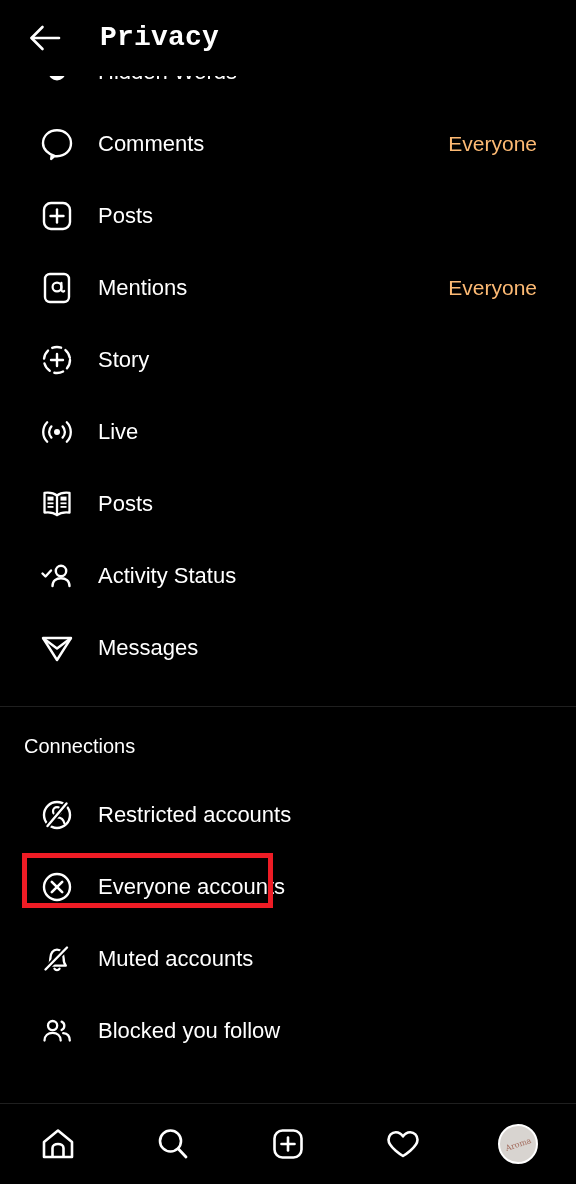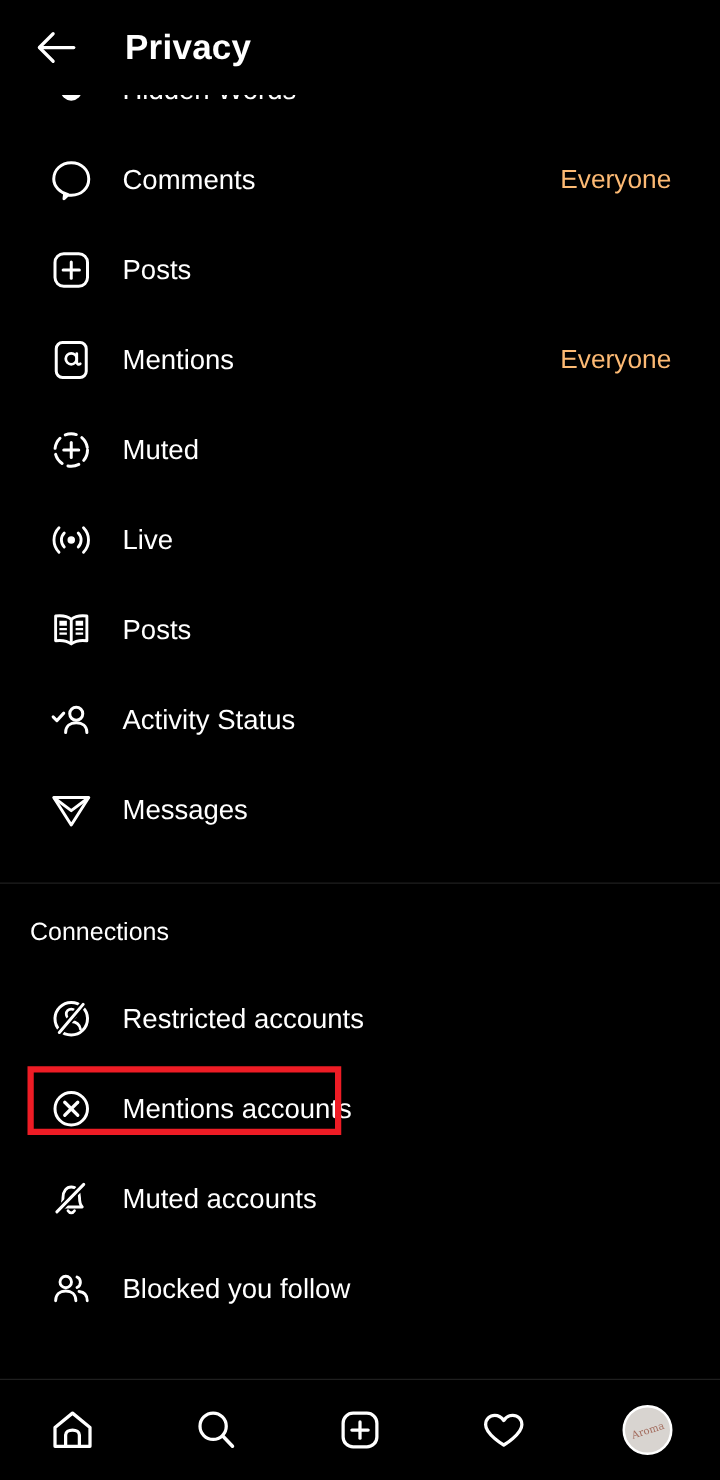--- a/index.html
+++ b/index.html
@@ -19,20 +19,21 @@
   
   .header {
     position: absolute;
     top: 0; left: 0;
     width: 576px;
     height: 76px;
     background: #000000;
     z-index: 20;
     display: flex;
     align-items: center;
+    font-family: Liberation Mono, monospace;
   }
   .back-btn {
     width: 62px;
     height: 60px;
     margin-left: 14px;
     display: flex;
     align-items: center;
     justify-content: center;
   }
   .page-title {
@@ -227,21 +228,21 @@
   </div>
 
   <div class="row">
     <span class="ic">
       <svg width="34" height="34" viewBox="0 0 34 34">
         <circle cx="17" cy="17" r="13" fill="none" stroke="#fff" stroke-width="2.4" stroke-linecap="round" stroke-dasharray="9 5"></circle>
         <line x1="17" y1="11" x2="17" y2="23" stroke="#fff" stroke-width="2.4" stroke-linecap="round"></line>
         <line x1="11" y1="17" x2="23" y2="17" stroke="#fff" stroke-width="2.4" stroke-linecap="round"></line>
       </svg>
     </span>
-    <span class="label">Muted</span>
+    <span class="label">Story</span>
     <span class="value"></span>
   </div>
 
   <div class="row">
     <span class="ic">
       <svg width="34" height="34" viewBox="0 0 34 34">
         <circle cx="17" cy="17" r="3" fill="#fff"></circle>
         <path d="M11.4 11.4 A8 8 0 0 0 11.4 22.6" fill="none" stroke="#fff" stroke-width="2.3" stroke-linecap="round"></path>
         <path d="M22.6 11.4 A8 8 0 0 1 22.6 22.6" fill="none" stroke="#fff" stroke-width="2.3" stroke-linecap="round"></path>
         <path d="M7.2 7.2 A14 14 0 0 0 7.2 26.8" fill="none" stroke="#fff" stroke-width="2.3" stroke-linecap="round"></path>
@@ -314,21 +315,21 @@
 
   <div class="row-wrap">
     <div class="row">
       <span class="ic">
         <svg width="34" height="34" viewBox="0 0 34 34">
           <circle cx="17" cy="17" r="13" fill="none" stroke="#fff" stroke-width="2.4"></circle>
           <line x1="11.8" y1="11.8" x2="22.2" y2="22.2" stroke="#fff" stroke-width="2.6" stroke-linecap="round"></line>
           <line x1="22.2" y1="11.8" x2="11.8" y2="22.2" stroke="#fff" stroke-width="2.6" stroke-linecap="round"></line>
         </svg>
       </span>
-      <span class="label">Mentions accounts</span>
+      <span class="label">Everyone accounts</span>
       <span class="value"></span>
     </div>
     <div class="highlight-box"></div>
   </div>
 
   <div class="row">
     <span class="ic">
       <svg width="34" height="34" viewBox="0 0 34 34">
         <path d="M8.2 23.6 C10 21.6 10.4 19.8 10.4 16 C10.4 11 13.2 7.6 17 7.6 C20.8 7.6 23.6 11 23.6 16 C23.6 19.8 24 21.6 25.8 23.6 Z" fill="none" stroke="#fff" stroke-width="2.3" stroke-linejoin="round"></path>
         <path d="M14.4 26.6 C15 27.6 15.9 28.2 17 28.2 C18.1 28.2 19 27.6 19.6 26.6" fill="none" stroke="#fff" stroke-width="2.2" stroke-linecap="round"></path>

